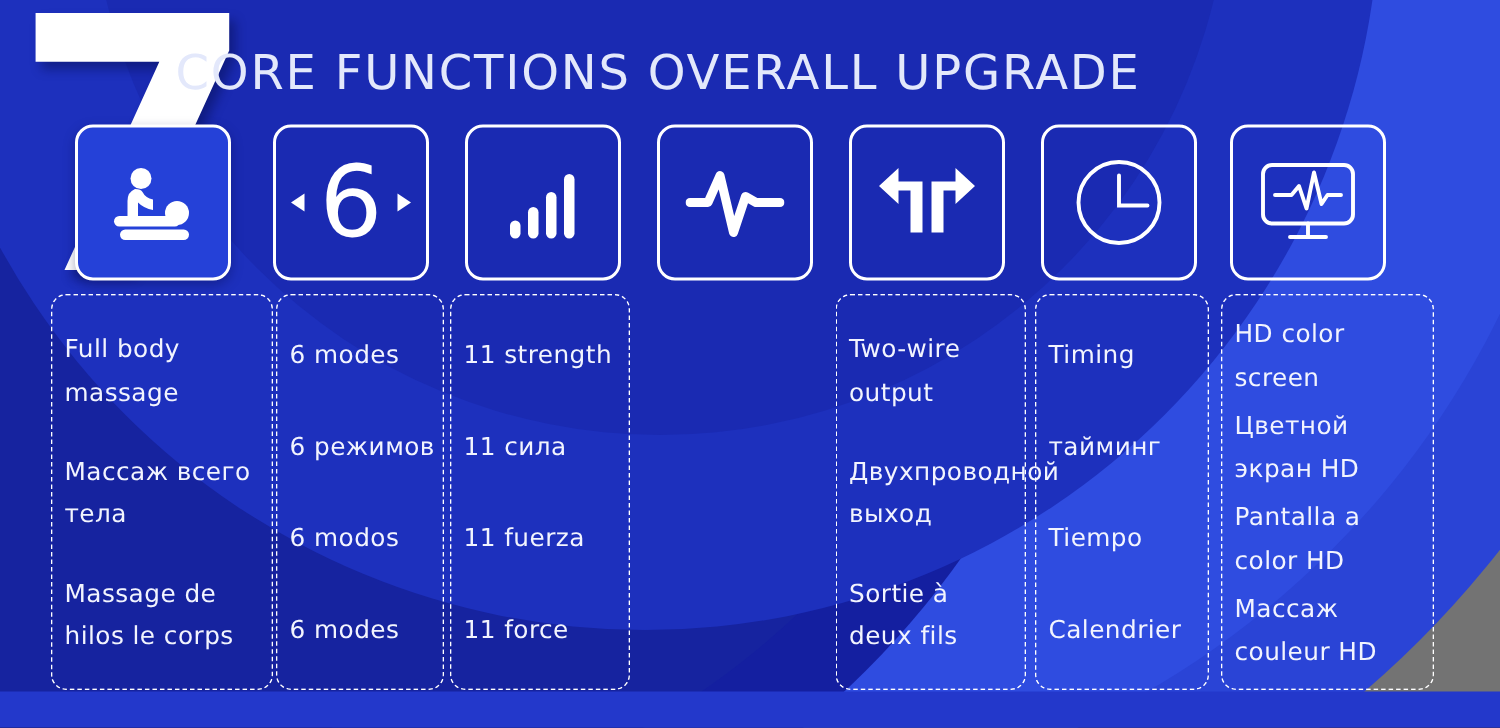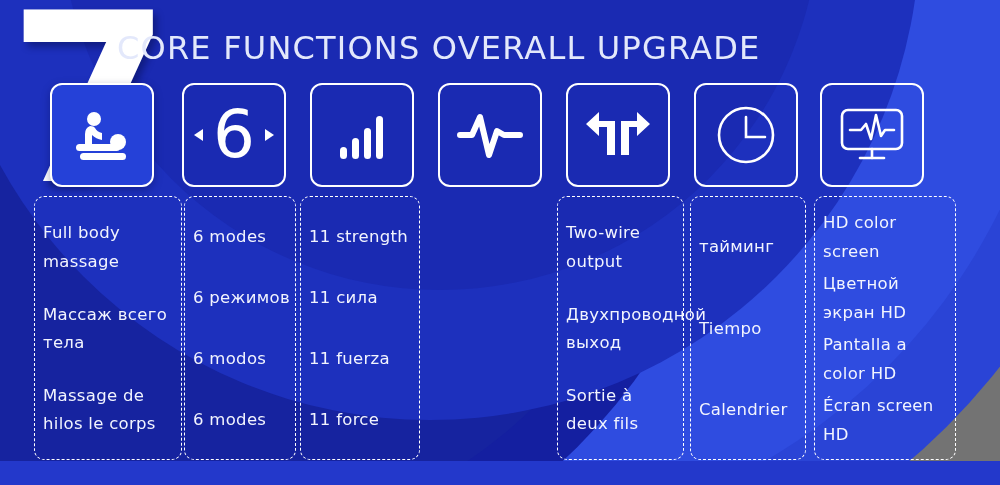--- a/index.html
+++ b/index.html
@@ -274,27 +274,28 @@
     </div>
 
 
     <div class="panel" style="left:557px; width:127px;">
       <div class="line wrapped">Two-wire output</div>
       <div class="line wrapped">Двухпроводной выход</div>
       <div class="line wrapped">Sortie à deux fils</div>
     </div>
 
     <div class="panel" style="left:690px; width:116px;">
+      <div class="line">Timing</div>
       <div class="line">тайминг</div>
       <div class="line">Tiempo</div>
       <div class="line">Calendrier</div>
     </div>
 
     <div class="panel" style="left:814px; width:142px;">
       <div class="line wrapped">HD color screen</div>
       <div class="line wrapped">Цветной экран HD</div>
       <div class="line wrapped">Pantalla a color HD</div>
-      <div class="line wrapped">Écran screen HD</div>
+      <div class="line wrapped">Массаж couleur HD</div>
     </div>
 
   </div>
 
 </div>
 
 </body></html>

